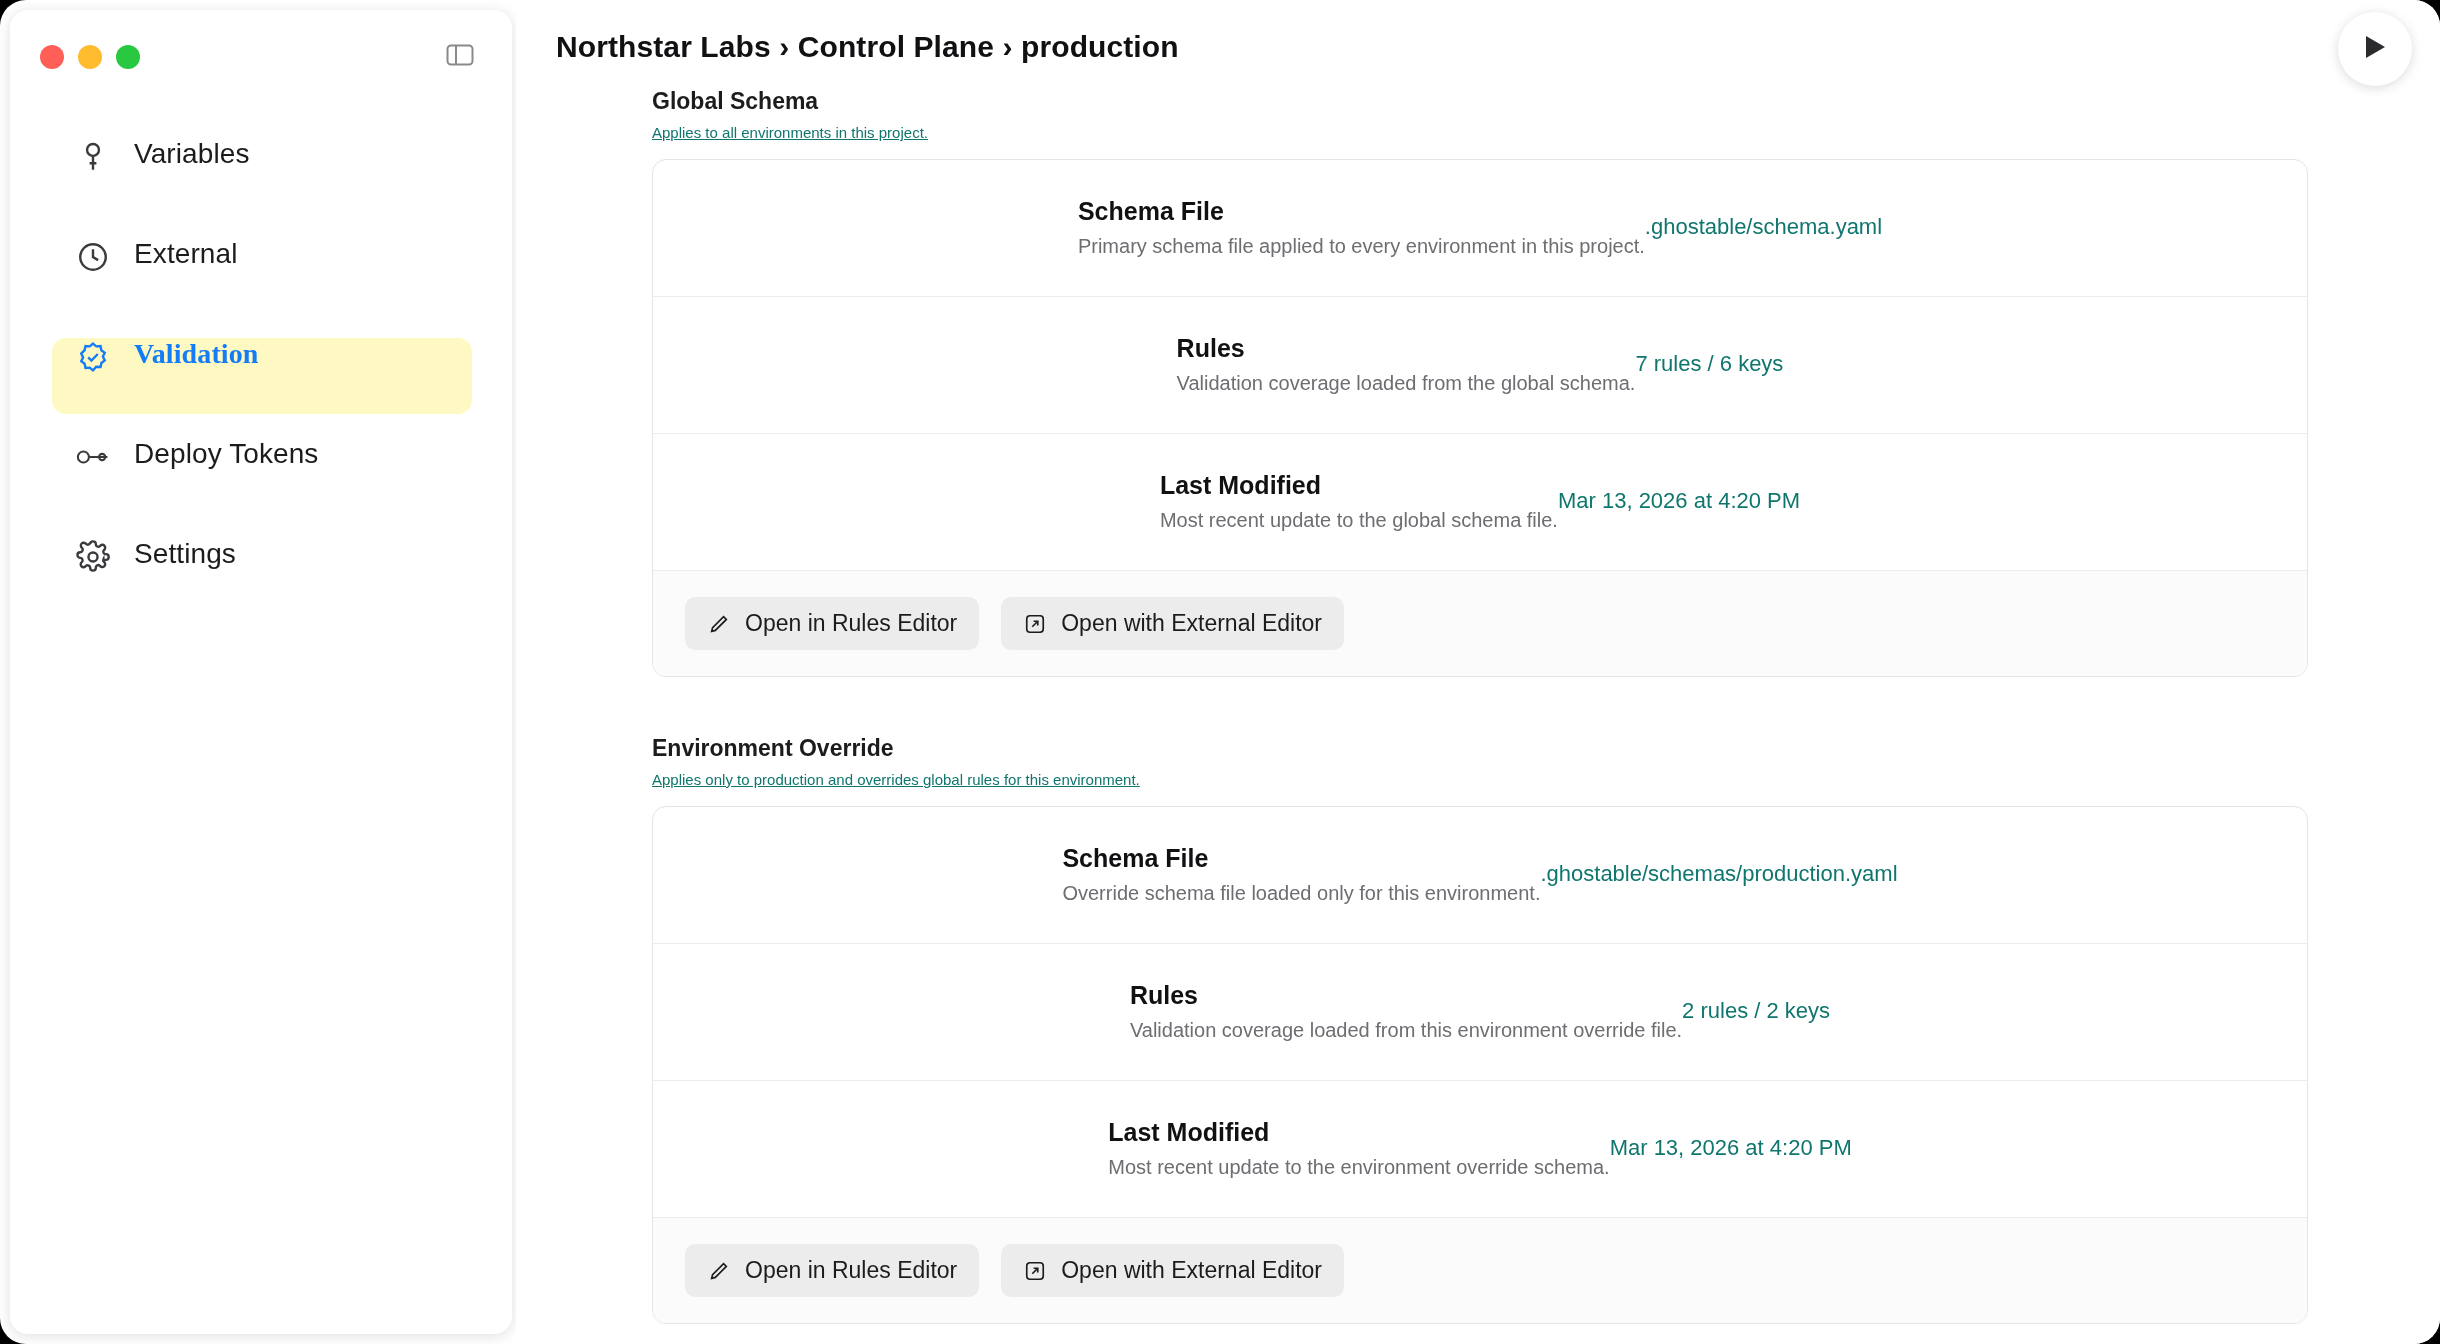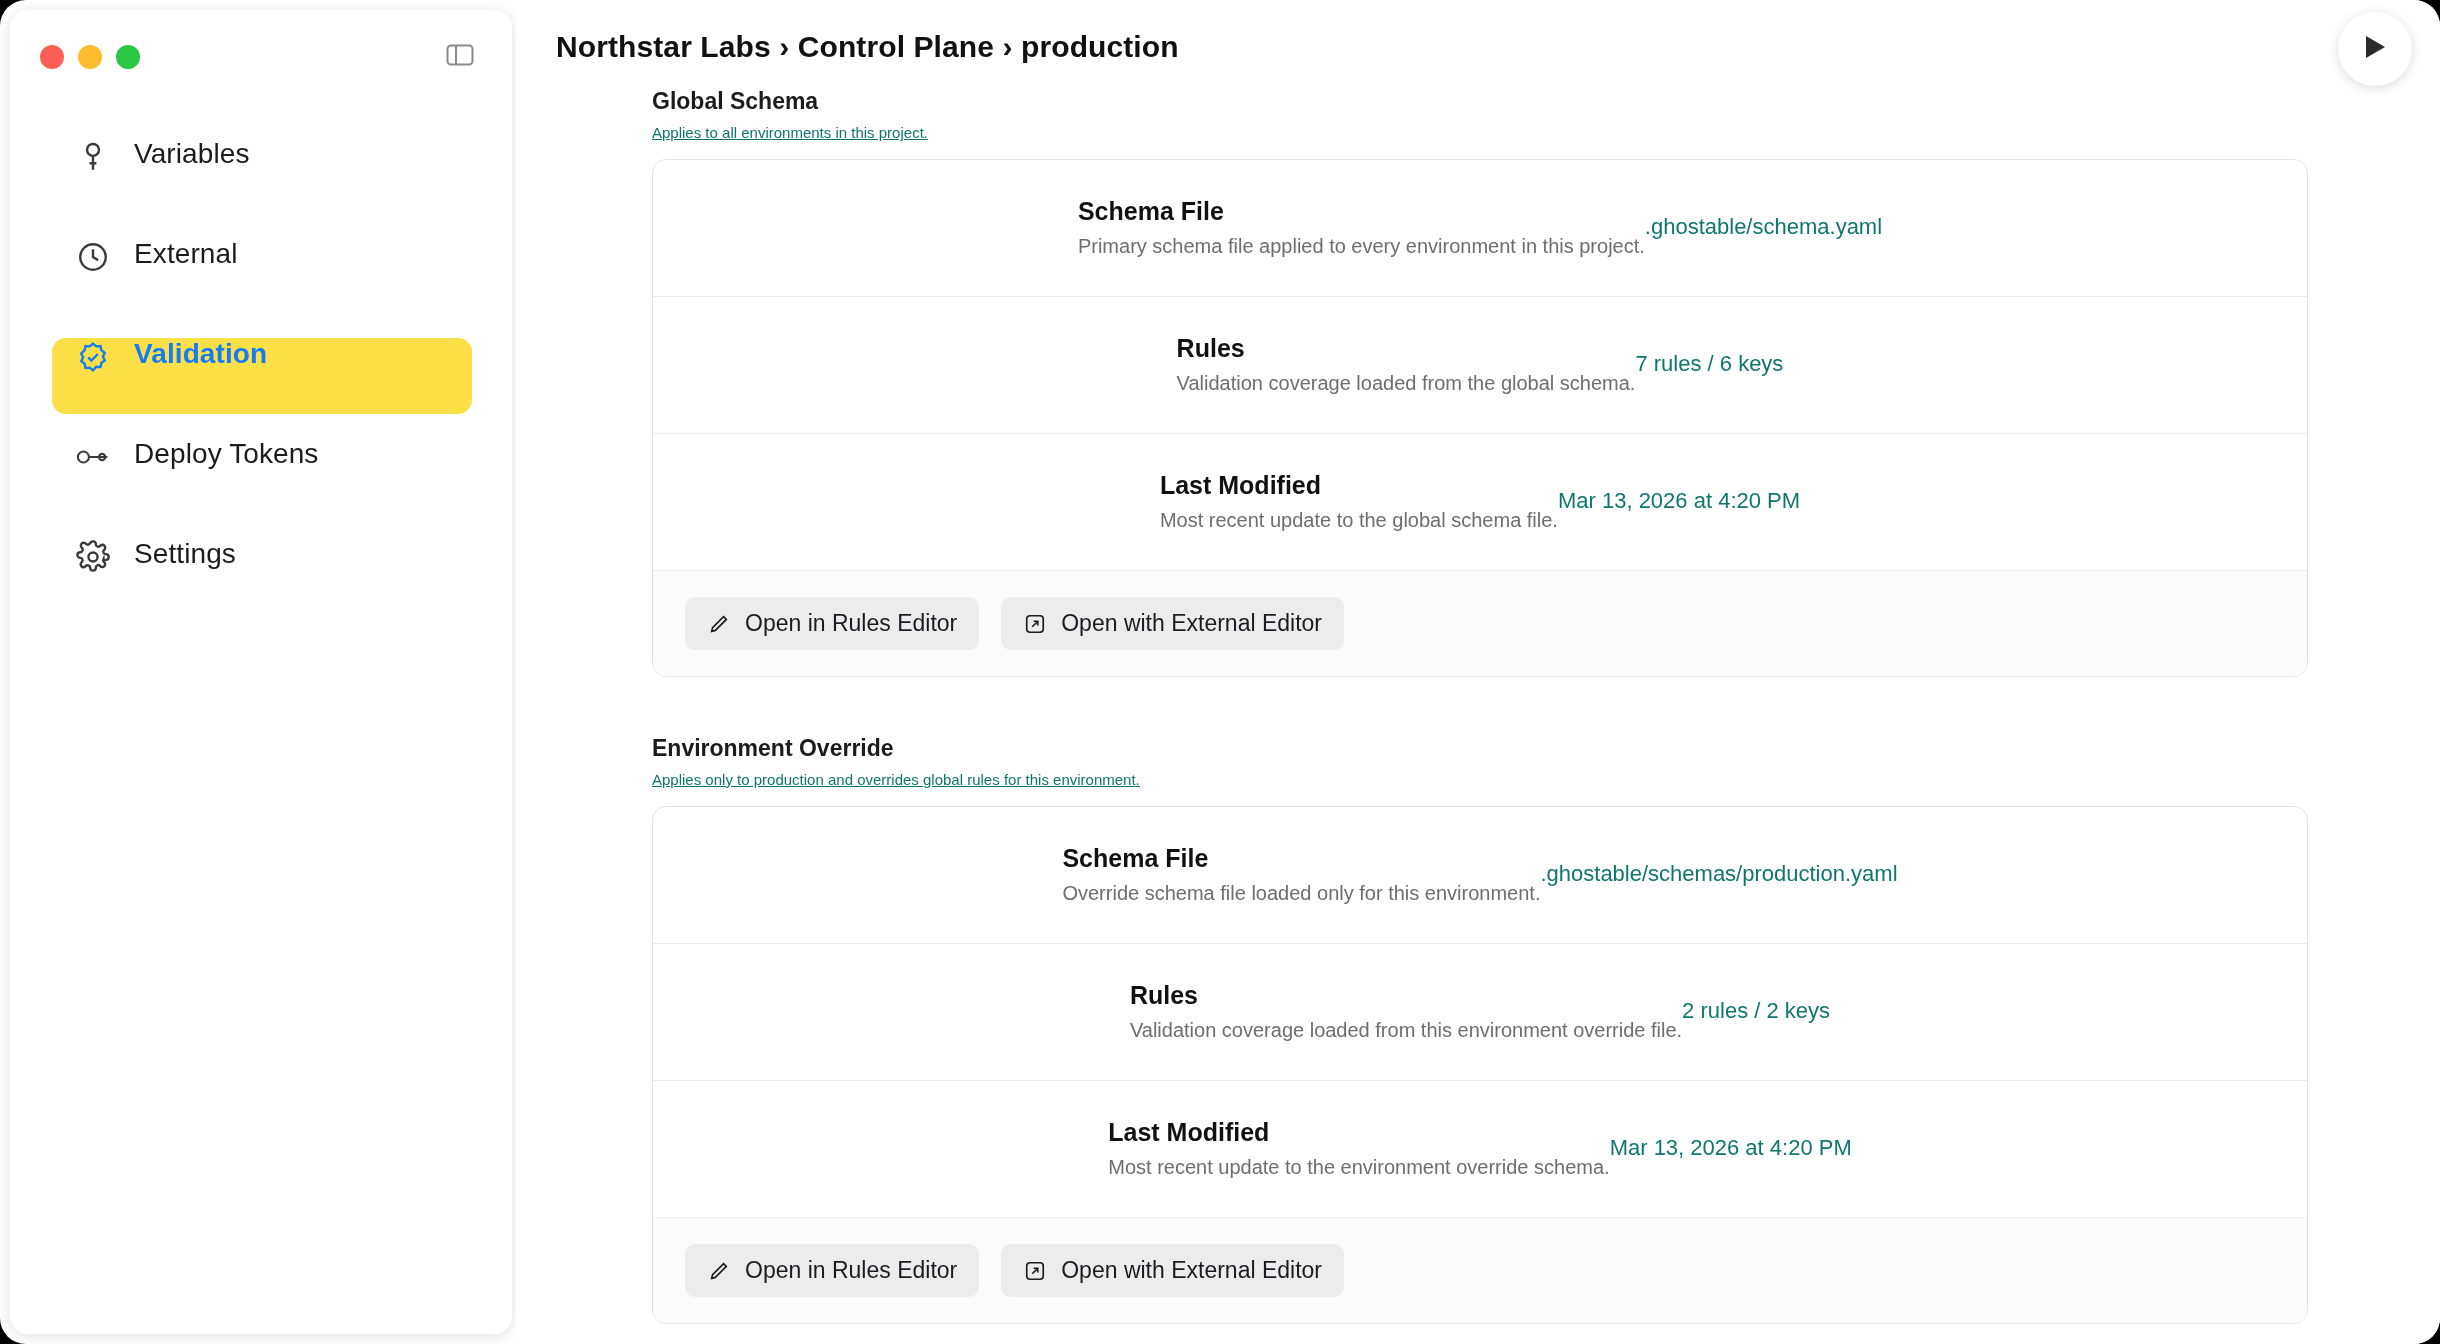--- a/index.html
+++ b/index.html
@@ -52,21 +52,21 @@
     gap: 22px;
     height: 76px;
     padding: 0 22px;
     border-radius: 14px;
     color: #1c1c1e;
     font-size: 28px;
     letter-spacing: 0.1px;
     margin-bottom: 24px;
   }
   .nav-item .ico { width: 38px; height: 38px; display: flex; align-items: center; justify-content: center; color: #3b3b3f; flex: 0 0 38px; }
-  .nav-item.active { background: #fde047; color: #147cf7; font-weight: 700; }
+  .nav-item.active { background: #fef9c3; color: #147cf7; font-weight: 700; font-family: Liberation Serif, serif; }
   .nav-item.active .ico { color: #147cf7; }
 
   
   .main {
     position: absolute;
     left: 516px; top: 0;
     width: 1928px;
     height: 1344px;
     background: #ffffff;
   }

